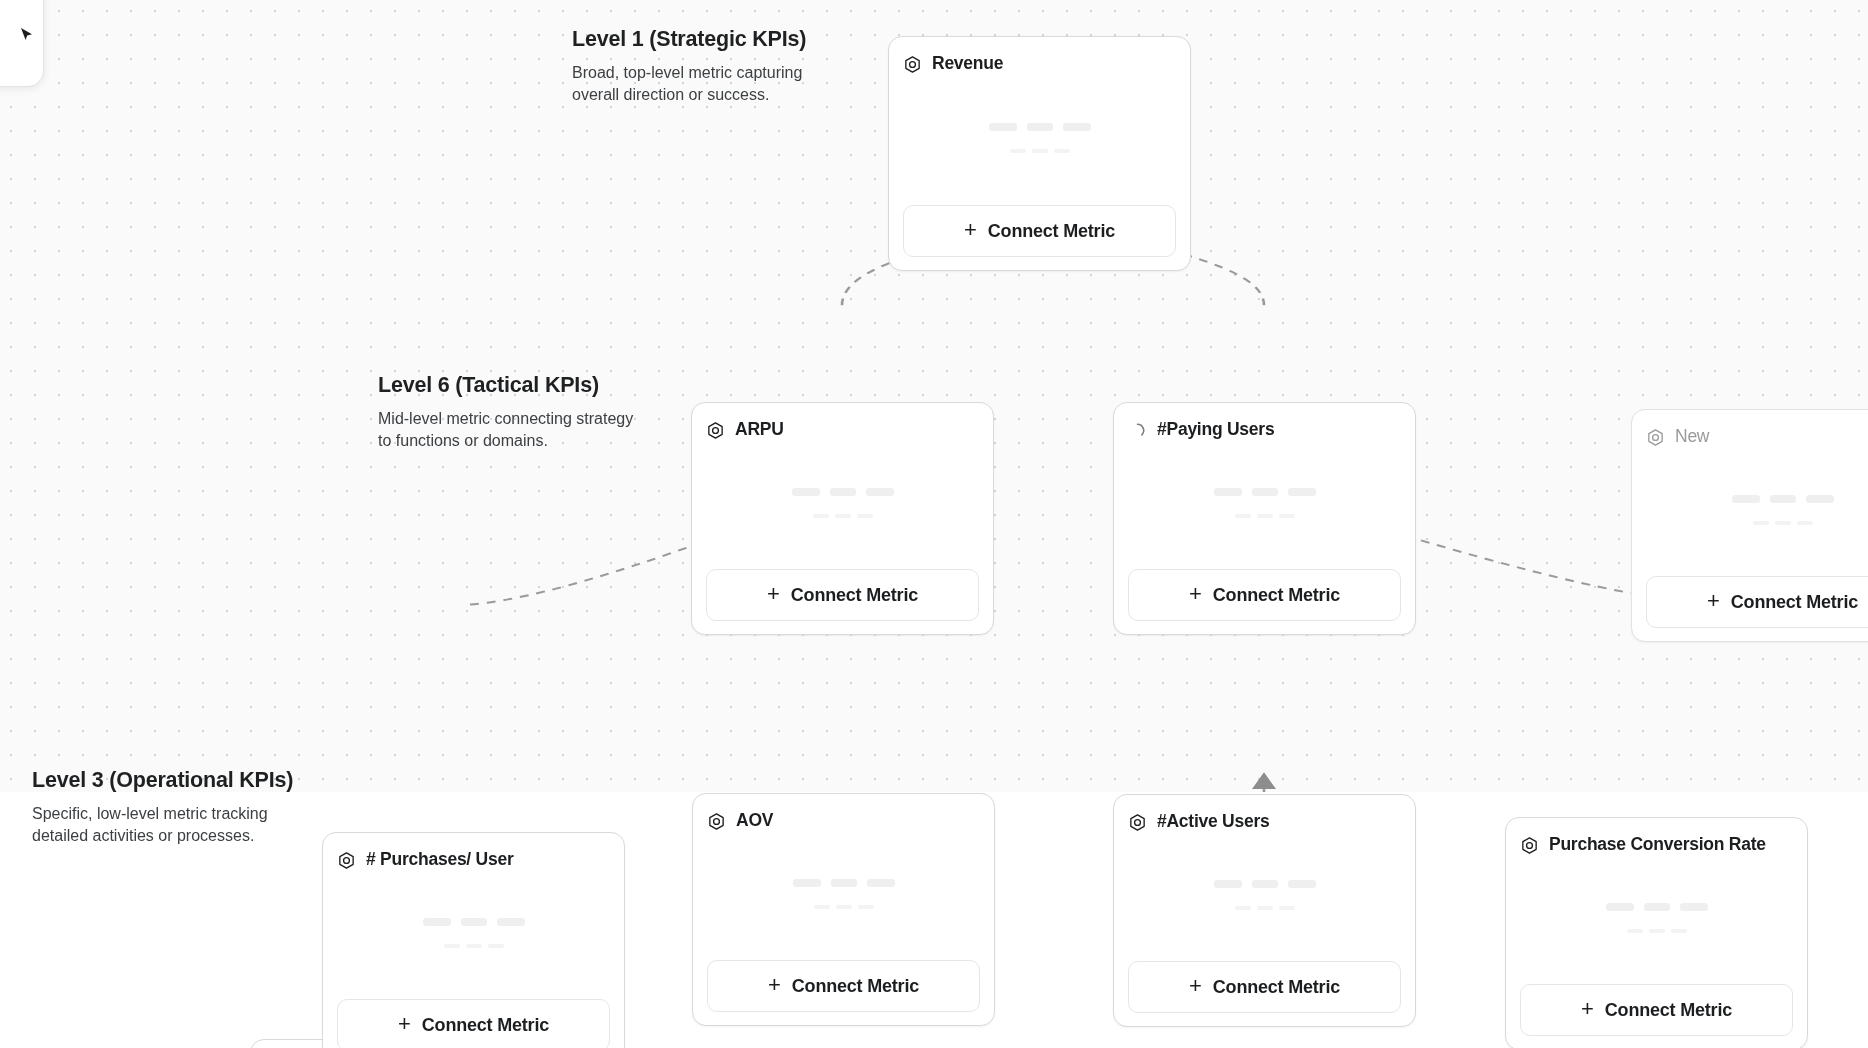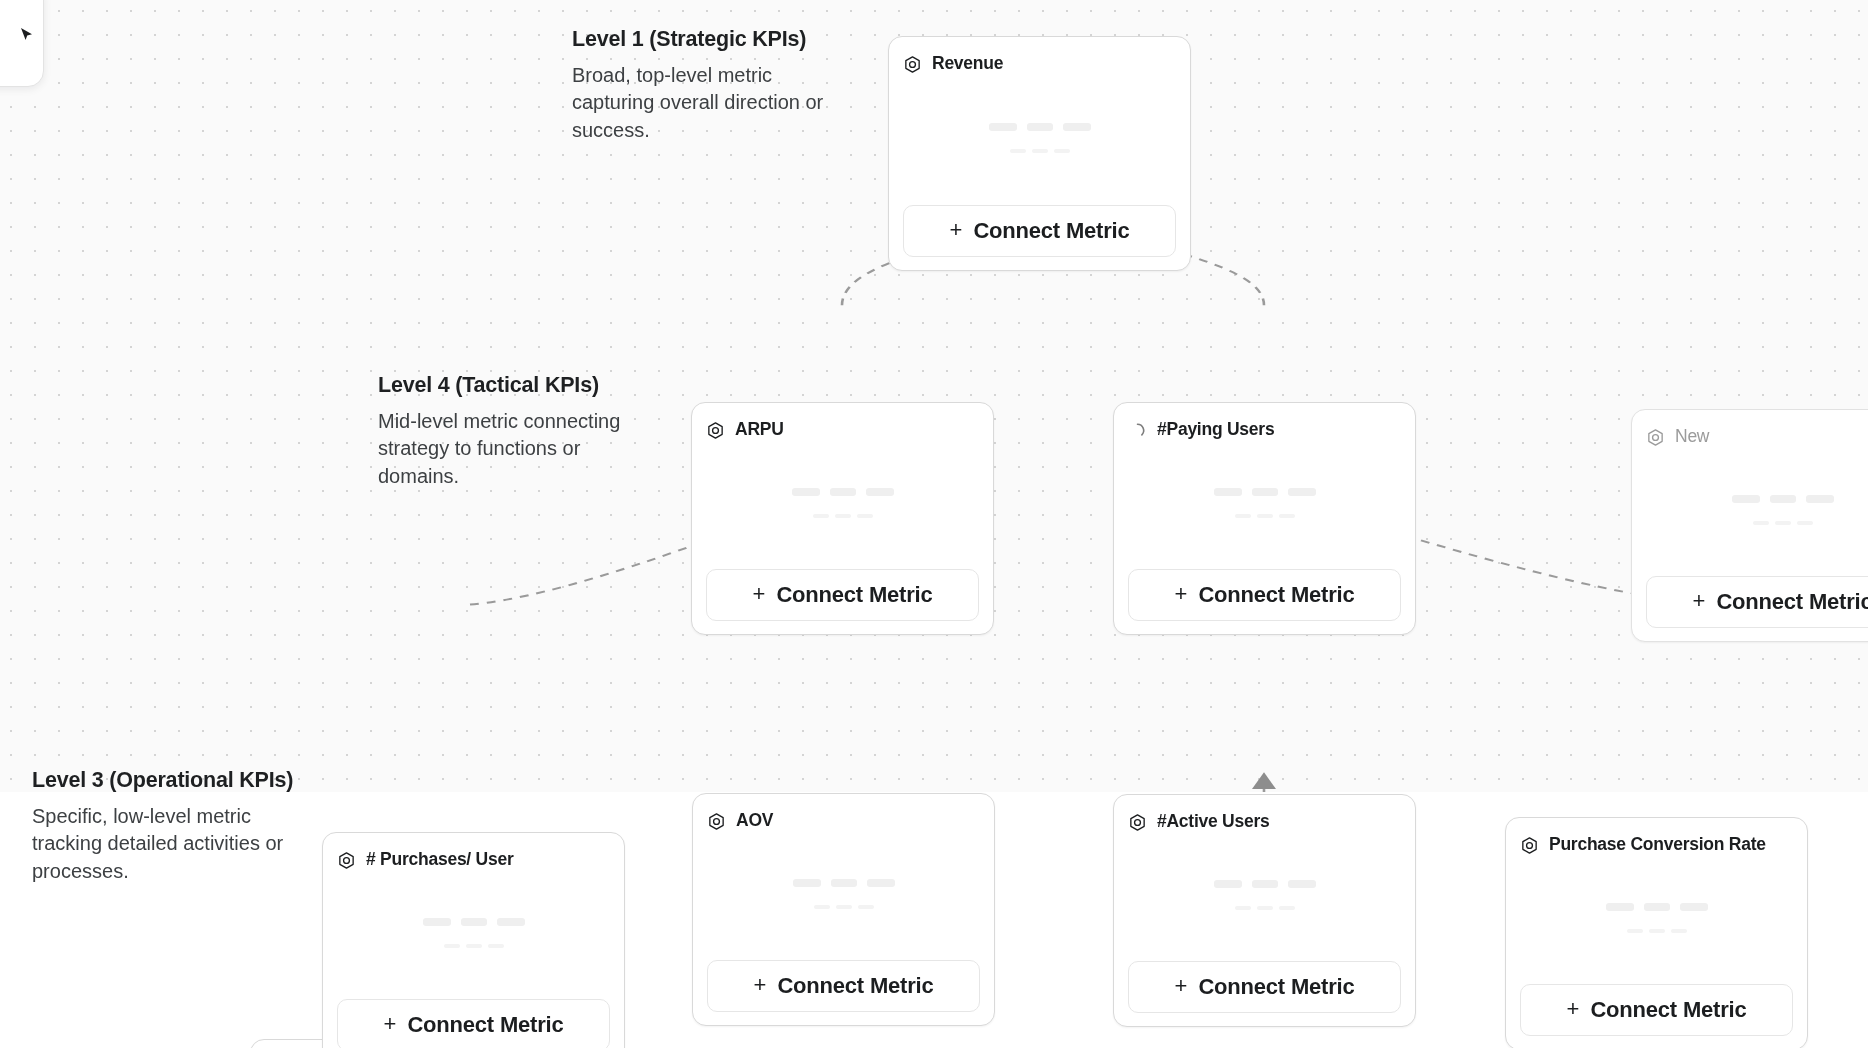--- a/index.html
+++ b/index.html
@@ -22,21 +22,21 @@
   .edge-path { fill: none; stroke: #9a9a9a; stroke-width: 2.6; stroke-dasharray: 9 8; stroke-linecap: butt; }
   .edge-head { fill: #8d8d8d; }
 
   
   .level-caption { position: absolute; z-index: 3; }
   .level-title {
     font-size: 21.5px; font-weight: 700; color: #1e2022;
     letter-spacing: -0.2px; white-space: nowrap; line-height: 1.2;
   }
   .level-desc {
-    margin-top: 9px; font-size: 20px; color: #3d4043; line-height: 1.38;
+    margin-top: 9px; font-size: 16px; color: #3d4043; line-height: 1.38;
     max-width: 260px;
   }
 
   
   .card {
     position: absolute; z-index: 2;
     background: #ffffff;
     border: 1.4px solid #d9d9d9;
     border-radius: 14px;
     box-shadow: 0 1px 2px rgba(16,18,20,0.05);
@@ -74,21 +74,21 @@
     border: 1.3px solid #e6e6e6;
     border-radius: 10px;
     background: #ffffff;
     display: flex; align-items: center; justify-content: center; gap: 11px;
     cursor: pointer;
   }
   .connect-plus {
     font-size: 22px; font-weight: 400; color: #1c1e20; line-height: 1;
     position: relative; top: -1px;
   }
-  .connect-label { font-size: 22px; font-weight: 600; color: #1c1e20; letter-spacing: -0.2px; }
+  .connect-label { font-size: 18px; font-weight: 600; color: #1c1e20; letter-spacing: -0.2px; }
 
   
   .spinner-icon { width: 19px; height: 19px; display: block; }
 
   
   #corner-panel {
     position: absolute;
     left: -80px; top: -18px;
     width: 124px; height: 105px;
     background: #ffffff;
@@ -134,21 +134,21 @@
       <path d="M2 1 L13 7.2 L8.2 8.4 L6.6 13 Z" fill="#1c1e20"></path>
     </svg>
   </div>
 
   <div class="level-caption" style="left:572px; top:27px;">
     <div class="level-title">Level 1 (Strategic KPIs)</div>
     <div class="level-desc">Broad, top-level metric capturing overall direction or success.</div>
   </div>
 
   <div class="level-caption" style="left:378px; top:373px;">
-    <div class="level-title">Level 4 (Tactical KPIs)</div>
+    <div class="level-title">Level 6 (Tactical KPIs)</div>
     <div class="level-desc">Mid-level metric connecting strategy to functions or domains.</div>
   </div>
 
   <div class="level-caption" style="left:32px; top:768px;">
     <div class="level-title">Level 3 (Operational KPIs)</div>
     <div class="level-desc">Specific, low-level metric tracking detailed activities or processes.</div>
   </div>
 
   <div class="card" style="left:888px; top:36px; width:303px; height:235px;">
     <div class="card-head">

